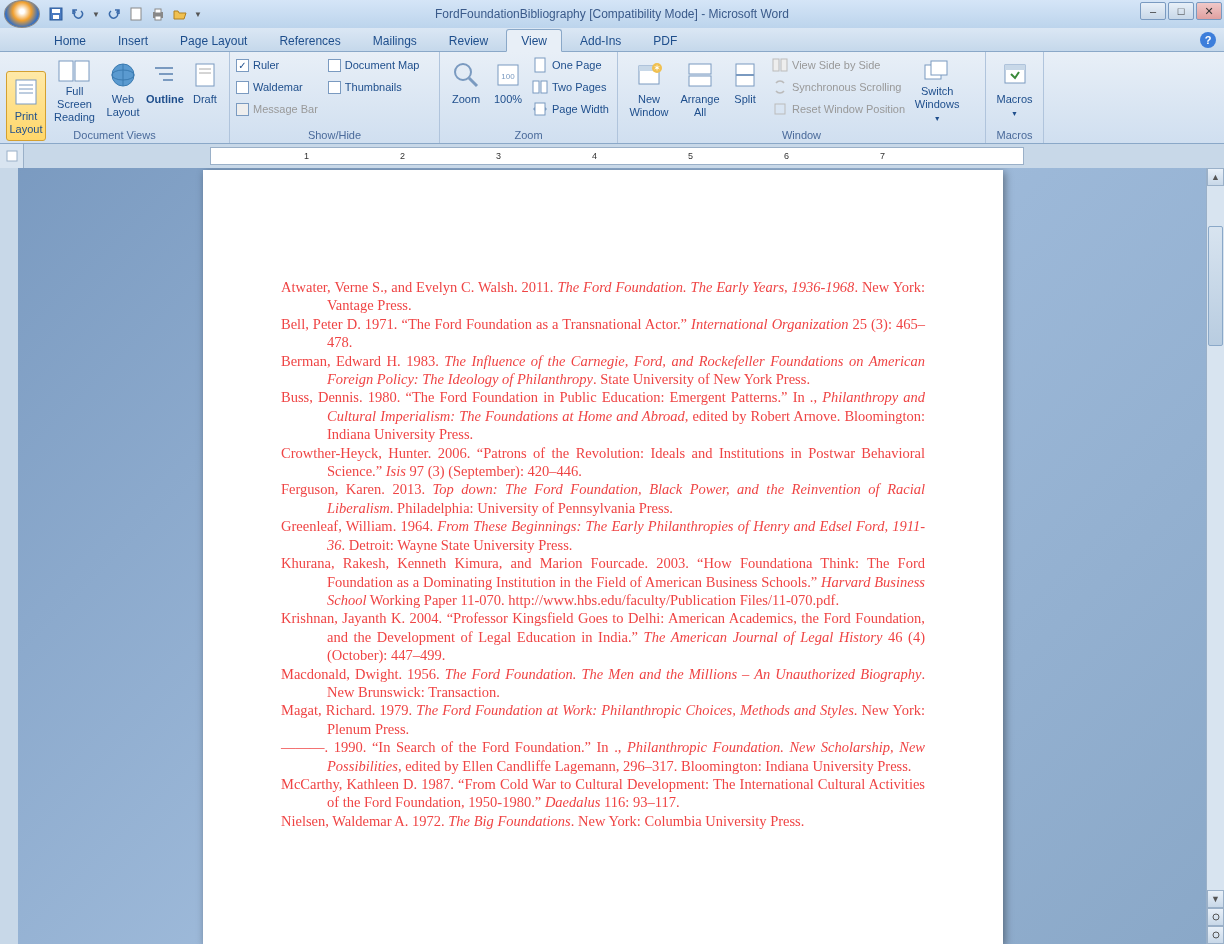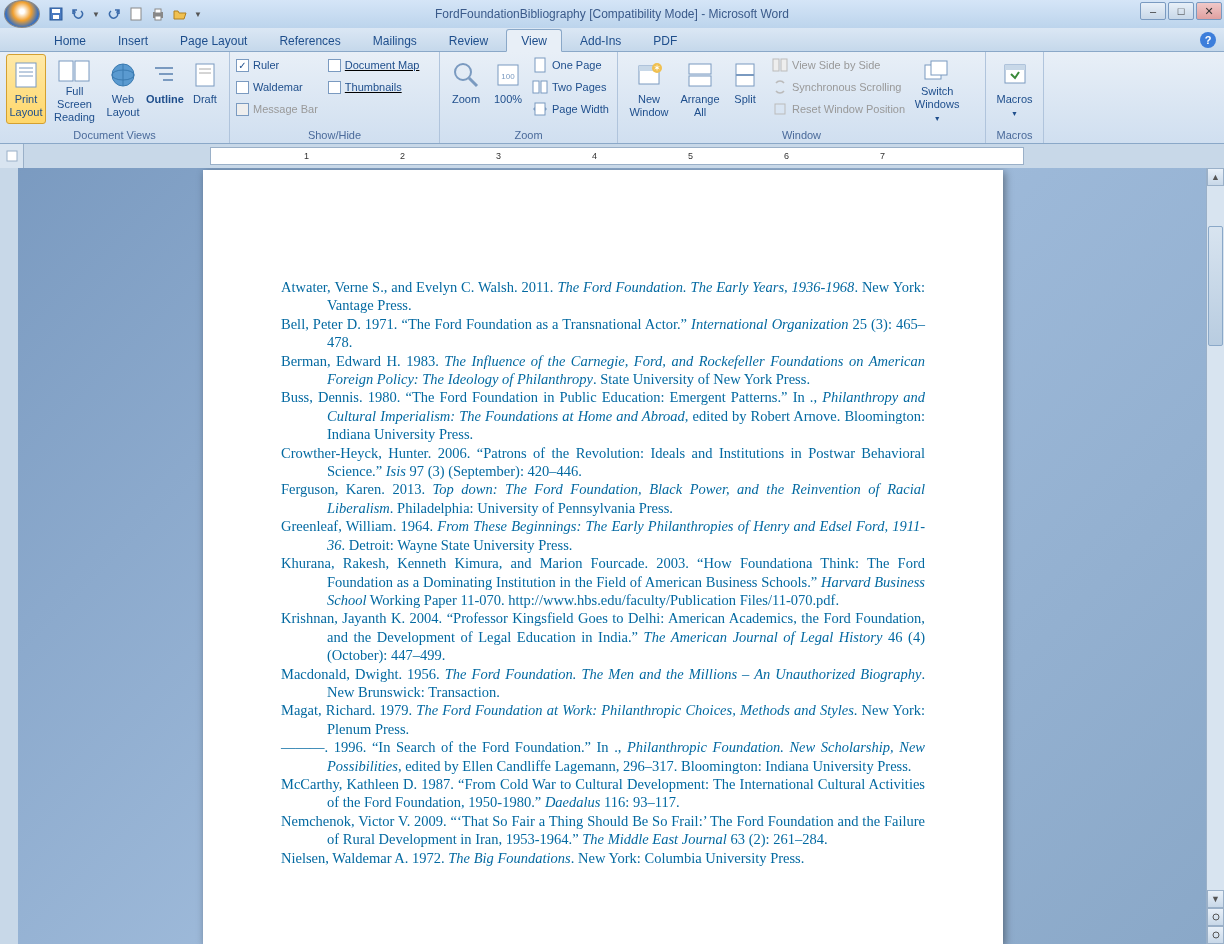--- a/index.html
+++ b/index.html
@@ -21,40 +21,40 @@
 .tab { padding: 4px 14px 3px; color: #1e4e8c; font-size: 12px; cursor: pointer; border-top-left-radius:3px; border-top-right-radius:3px;}
 .tab.active { background: #e8eff7; border: 1px solid #8aa8c8; border-bottom: 1px solid #e8eff7; margin-bottom:-1px;}
 .help-icon { position:absolute; right:8px; top:4px; width:16px; height:16px; border-radius:50%; background:#3d7edb; color:#fff; font-size:11px; text-align:center; line-height:16px; font-weight:bold;}
 
 
 .ribbon { height: 92px; background: linear-gradient(#e8eff7,#d0dff0); display: flex; border-bottom: 1px solid #8aa8c8;}
 .group { border-right: 1px solid #b0c4dc; padding: 2px 6px 0; display: flex; flex-direction: column; position: relative; }
 .group-label { position: absolute; bottom: 2px; left: 0; right: 0; text-align: center; color: #4a6a9a; font-size: 11px; }
 .group-body { display: flex; gap: 2px; height: 72px; align-items:flex-start;}
 .big-btn { width: 50px; height: 70px; display: flex; flex-direction: column; align-items: center; justify-content: flex-start; padding-top:4px; font-size: 11px; color: #1e4e8c; text-align: center; border: 1px solid transparent; border-radius:3px; line-height:1.2;}
-.big-btn.active { background: linear-gradient(#ffe9a8,#ffd76a); border: 1px solid #d4a030; }
+.big-btn.active { background: linear-gradient(#ffe9a8,#ffd76a); border: 1px solid #d4a030; margin-top: 17px; }
 .big-btn .icon-lg { width: 32px; height: 32px; margin-bottom: 2px; display:flex; align-items:center; justify-content:center;}
 .chk-row { display: flex; align-items: center; gap: 4px; color: #1e4e8c; font-size: 11px; height: 22px;}
 .chk-row.disabled{color:#999;}
 .chk { width: 13px; height: 13px; border: 1px solid #7a9ac0; background: #fff; display:inline-flex; align-items:center; justify-content:center; font-size:10px; color:#1e4e8c;}
 .col { display: flex; flex-direction: column; }
 .small-row { display:flex; align-items:center; gap:4px; color:#1e4e8c; font-size:11px; height:22px; padding:0 2px;}
 .small-row.disabled { color:#999;}
 .small-icon{width:16px;height:16px;display:inline-flex;align-items:center;justify-content:center;}
 
 
 .ruler-area { height: 24px; background: #c8d8e8; display:flex; align-items:center;}
 .ruler-left { width: 24px; height:100%; border-right:1px solid #9ab0c8; background:#d8e4f0; display:flex; align-items:center; justify-content:center;}
 .ruler { flex:1; height: 18px; background: #fff; margin: 3px 200px 3px 186px; position:relative; border:1px solid #9ab0c8; font-size:9px; color:#333;}
 .ruler-num{position:absolute; top:3px;}
 
 
 .workspace { position: absolute; top: 168px; left: 0; right: 18px; bottom: 0; background: linear-gradient(135deg,#7a9ac0,#9db9d9,#8aa8c8); overflow:hidden; display:flex; justify-content:center;}
 .left-gutter{position:absolute; left:0; top:0; width:18px; height:100%; background:#c8d8e8;}
-.page { width: 800px; background: #fff; margin-top: 2px; box-shadow: 2px 2px 8px rgba(0,0,0,0.4); padding: 108px 78px 20px 78px; font-family: Georgia, 'Times New Roman', serif; font-size: 14.5px; color: #0369a1; line-height: 1.27; position:relative;}
+.page { width: 800px; background: #fff; margin-top: 2px; box-shadow: 2px 2px 8px rgba(0,0,0,0.4); padding: 108px 78px 20px 78px; font-family: Georgia, 'Times New Roman', serif; font-size: 14.5px; color: #ef4444; line-height: 1.27; position:relative;}
 .entry { text-indent: -46px; padding-left: 46px; margin-bottom: 0; text-align: justify;}
 .entry em, .it { font-style: italic; }
 
 .vscroll{position:absolute; right:0; top:168px; bottom:0; width:18px; background:#d8e4f0; border-left:1px solid #9ab0c8;}
 .vscroll-btn{height:18px; background:linear-gradient(#e8f0f8,#c8d8e8); border:1px solid #9ab0c8; display:flex;align-items:center;justify-content:center; font-size:9px; color:#555;}
 .vscroll-track{position:absolute; top:18px; bottom:54px; left:0; right:0;}
 .vscroll-thumb{position:absolute; top:40px; height:120px; left:1px; right:1px; background:linear-gradient(#d8e4f0,#b8cce0); border:1px solid #8aa8c8; border-radius:2px;}
 
 svg{display:block;}
 </style>
@@ -189,21 +189,21 @@
           </label>
         <label class="chk-row">
             <span class="chk"></span>
             <span>Waldemar</span>
           </label>
         <label class="chk-row disabled">
             <span class="chk" style="background:#eee;"></span>
             <span>Message Bar</span>
           </label>
       </div>
-      <div class="col" style="margin-left:8px;text-decoration:underline;">
+      <div class="col" style="margin-left:8px;">
         <label class="chk-row">
             <span class="chk"></span>
             <span>Document Map</span>
           </label>
         <label class="chk-row">
             <span class="chk"></span>
             <span>Thumbnails</span>
           </label>
       </div>
     </div>
@@ -374,23 +374,22 @@
       <p class="entry"><span>Bell, Peter D. 1971. “The Ford Foundation as a Transnational Actor.” </span><span class="it">International Organization</span><span> 25 (3): 465–478.</span></p>
       <p class="entry"><span>Berman, Edward H. 1983. </span><span class="it">The Influence of the Carnegie, Ford, and Rockefeller Foundations on American Foreign Policy: The Ideology of Philanthropy</span><span>. State University of New York Press.</span></p>
       <p class="entry"><span>Buss, Dennis. 1980. “The Ford Foundation in Public Education: Emergent Patterns.” In ., </span><span class="it">Philanthropy and Cultural Imperialism: The Foundations at Home and Abroad</span><span>, edited by Robert Arnove. Bloomington: Indiana University Press.</span></p>
       <p class="entry"><span>Crowther-Heyck, Hunter. 2006. “Patrons of the Revolution: Ideals and Institutions in Postwar Behavioral Science.” </span><span class="it">Isis</span><span> 97 (3) (September): 420–446.</span></p>
       <p class="entry"><span>Ferguson, Karen. 2013. </span><span class="it">Top down: The Ford Foundation, Black Power, and the Reinvention of Racial Liberalism</span><span>. Philadelphia: University of Pennsylvania Press.</span></p>
       <p class="entry"><span>Greenleaf, William. 1964. </span><span class="it">From These Beginnings: The Early Philanthropies of Henry and Edsel Ford, 1911-36</span><span>. Detroit: Wayne State University Press.</span></p>
       <p class="entry"><span>Khurana, Rakesh, Kenneth Kimura, and Marion Fourcade. 2003. “How Foundationa Think: The Ford Foundation as a Dominating Institution in the Field of American Business Schools.” </span><span class="it">Harvard Business School</span><span> Working Paper 11-070. http://www.hbs.edu/faculty/Publication Files/11-070.pdf.</span></p>
       <p class="entry"><span>Krishnan, Jayanth K. 2004. “Professor Kingsfield Goes to Delhi: American Academics, the Ford Foundation, and the Development of Legal Education in India.” </span><span class="it">The American Journal of Legal History</span><span> 46 (4) (October): 447–499.</span></p>
       <p class="entry"><span>Macdonald, Dwight. 1956. </span><span class="it">The Ford Foundation. The Men and the Millions – An Unauthorized Biography</span><span>. New Brunswick: Transaction.</span></p>
       <p class="entry"><span>Magat, Richard. 1979. </span><span class="it">The Ford Foundation at Work: Philanthropic Choices, Methods and Styles</span><span>. New York: Plenum Press.</span></p>
-      <p class="entry"><span>———. 1996. “In Search of the Ford Foundation.” In ., </span><span class="it">Philanthropic Foundation. New Scholarship, New Possibilities</span><span>, edited by Ellen Candliffe Lagemann, 296–317. Bloomington: Indiana University Press.</span></p>
+      <p class="entry"><span>———. 1990. “In Search of the Ford Foundation.” In ., </span><span class="it">Philanthropic Foundation. New Scholarship, New Possibilities</span><span>, edited by Ellen Candliffe Lagemann, 296–317. Bloomington: Indiana University Press.</span></p>
       <p class="entry"><span>McCarthy, Kathleen D. 1987. “From Cold War to Cultural Development: The International Cultural Activities of the Ford Foundation, 1950-1980.” </span><span class="it">Daedalus</span><span> 116: 93–117.</span></p>
-      <p class="entry"><span>Nemchenok, Victor V. 2009. “‘That So Fair a Thing Should Be So Frail:’ The Ford Foundation and the Failure of Rural Development in Iran, 1953-1964.” </span><span class="it">The Middle East Journal</span><span> 63 (2): 261–284.</span></p>
       <p class="entry"><span>Nielsen, Waldemar A. 1972. </span><span class="it">The Big Foundations</span><span>. New York: Columbia University Press.</span></p>
     </div>
 </div>
 
 <div class="vscroll">
   <div class="vscroll-btn">▲</div>
   <div class="vscroll-track">
     <div class="vscroll-thumb"></div>
   </div>
   <div class="vscroll-btn" style="position:absolute;bottom:36px;left:0;right:0;">▼</div>

